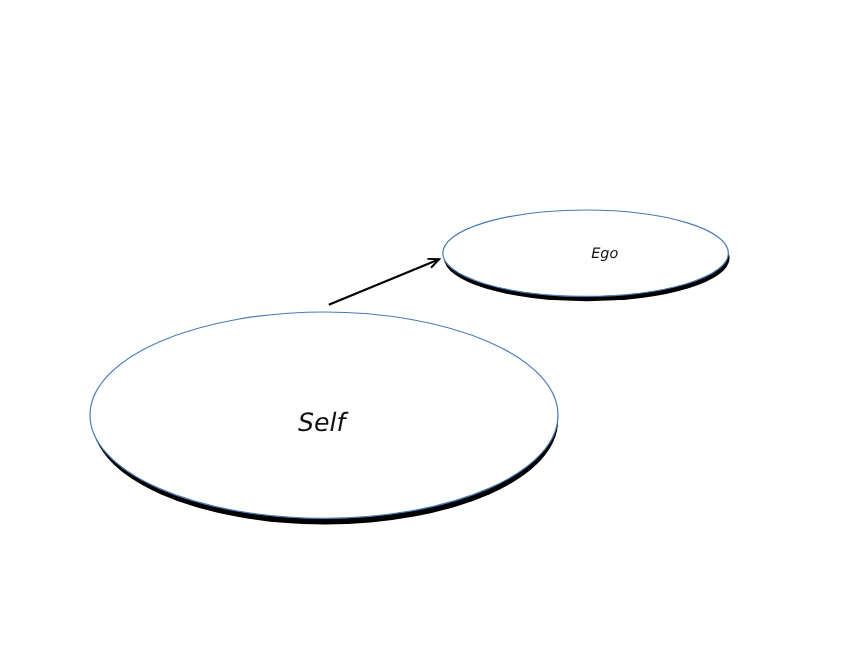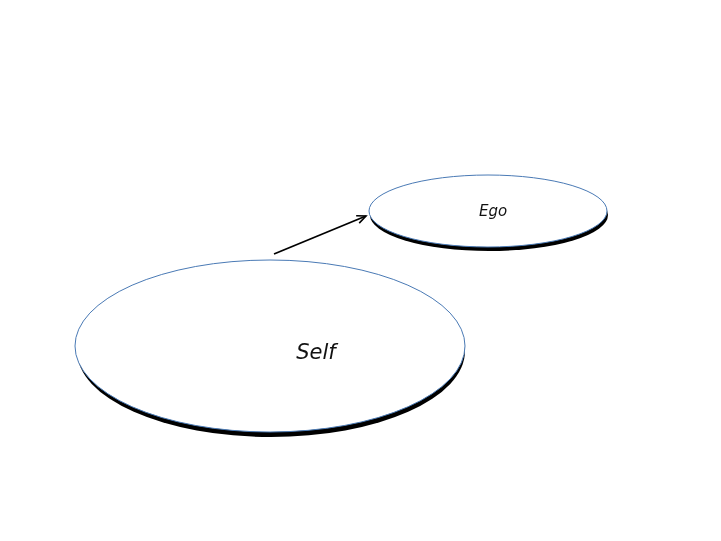--- a/index.html
+++ b/index.html
@@ -1,20 +1,20 @@
 <!DOCTYPE html>
 <html><head>
   <meta charset="utf-8">
   <style>
     html, body { margin: 0; padding: 0; background: #ffffff; }
     body { width: 721px; height: 541px; position: relative; overflow: hidden; font-family: "DejaVu Sans", sans-serif; }
     svg { position: absolute; left: 0; top: 0; }
     .label { position: absolute; font-style: italic; color: #111; transform: translate(-50%, -50%); white-space: nowrap; font-family: "DejaVu Sans", sans-serif; }
-    .label-self { left: 268px; top: 352px; font-size: 21px; margin-left: 48px; }
-    .label-ego { left: 493px; top: 211px; font-size: 15px; }
+    .label-self { left: 268px; top: 352px; font-size: 21px; }
+    .label-ego { left: 504px; top: 211px; font-size: 12px; }
   </style>
 </head>
 <body>
 
 <svg width="721" height="541" viewBox="0 0 721 541">
   <defs>
     <marker id="arrowhead" markerWidth="12" markerHeight="10" refX="10" refY="5" orient="auto" markerUnits="userSpaceOnUse">
       <path d="M1,1 L10,5 L1,9" fill="none" stroke="#000" stroke-width="1.6"></path>
     </marker>
   </defs>

